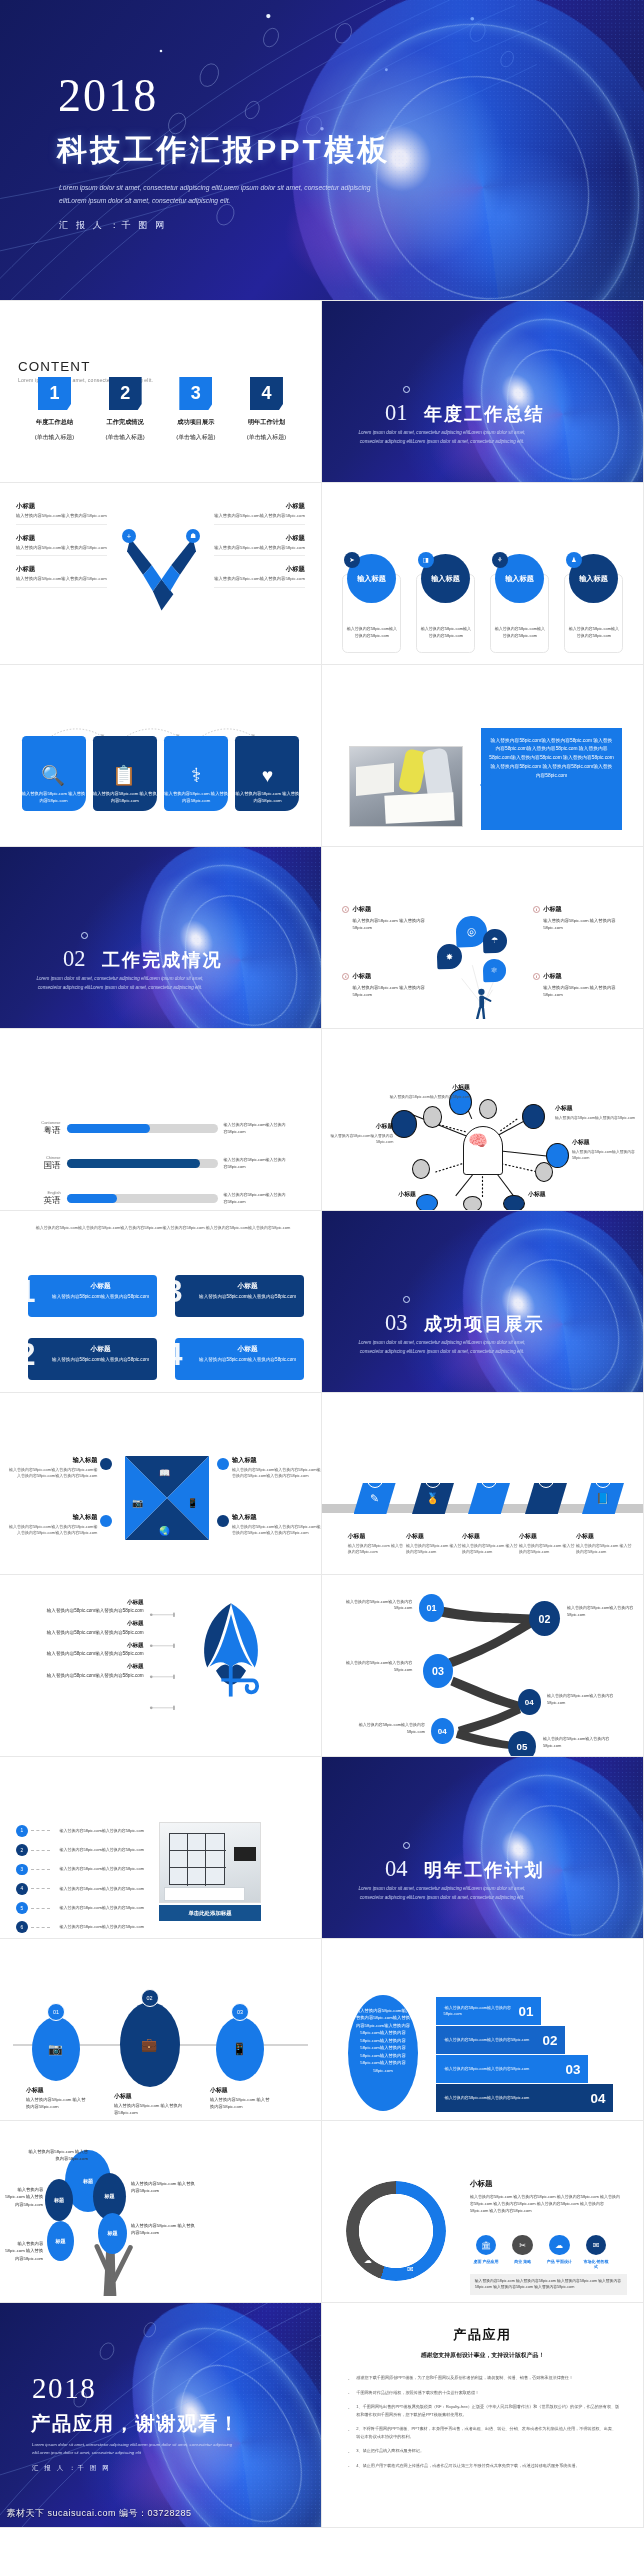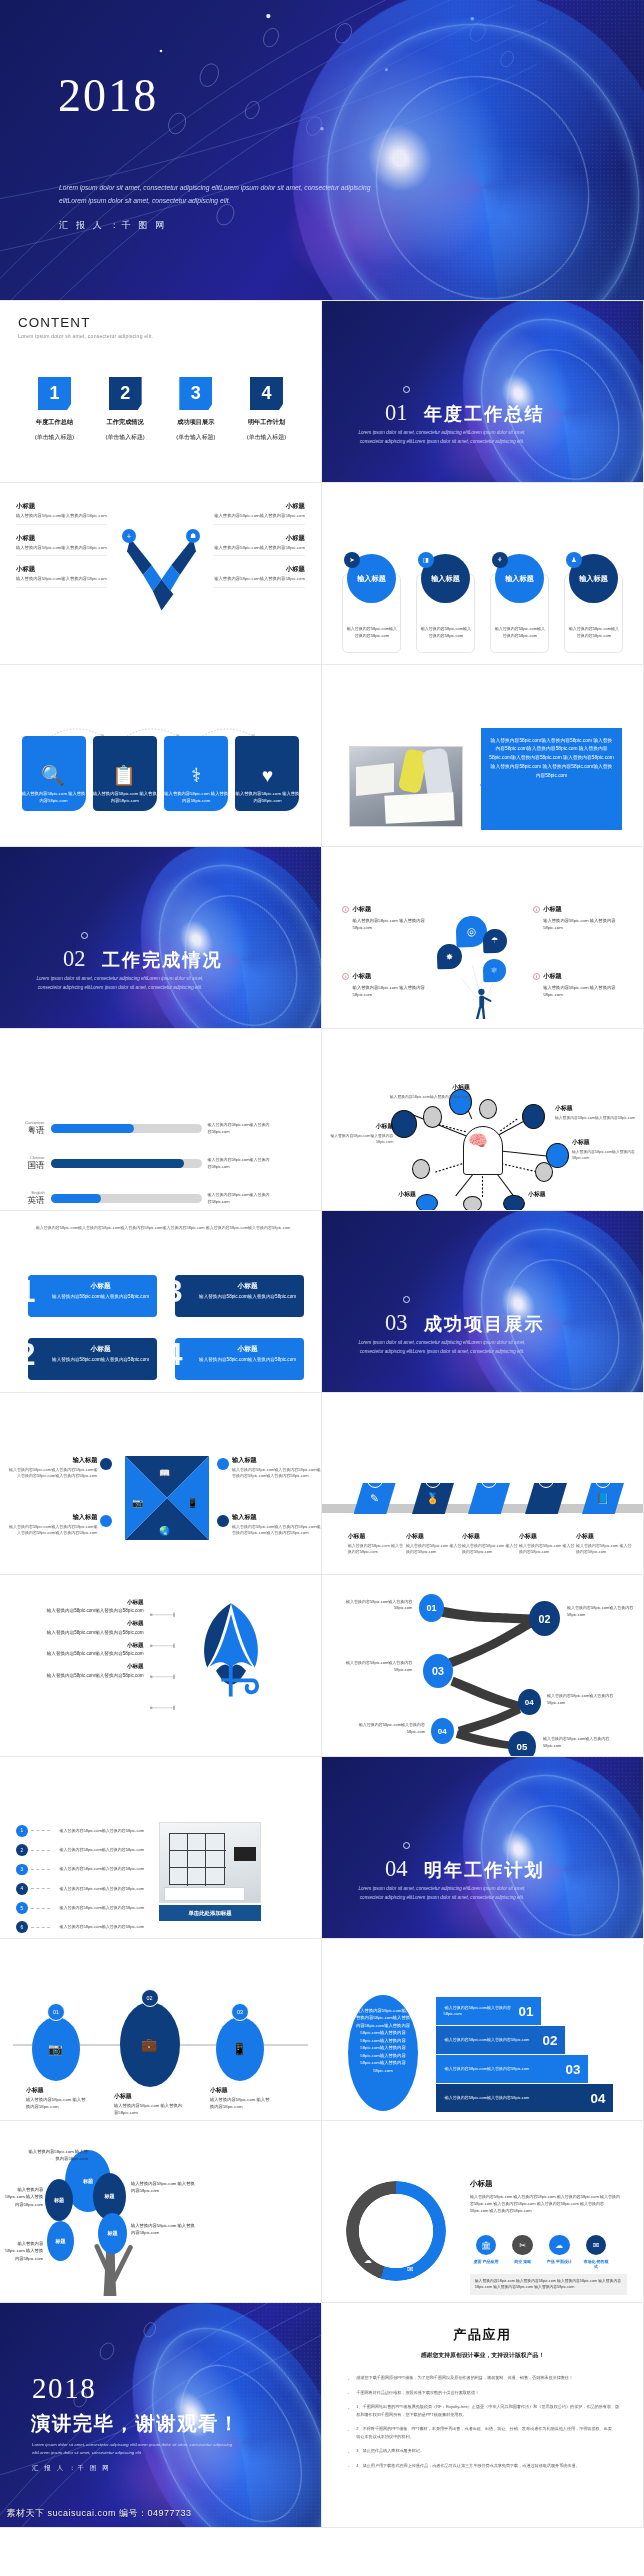--- a/index.html
+++ b/index.html
@@ -41,21 +41,21 @@
 
   
   .title-slide { width:644px; height:301px; position:relative; overflow:hidden; border-bottom:0.5px solid #e8e8e8; }
   .t-year { position:absolute; left:58px; top:73px; font-family:"Liberation Serif","DejaVu Serif",serif;
             font-size:46px; color:#fff; letter-spacing:2.1px; font-weight:400; line-height:1; }
   .t-main { position:absolute; left:57px; top:135px; font-size:30px; color:#fff; letter-spacing:3.2px;
             font-weight:700; line-height:1; white-space:nowrap; text-shadow:0 0 8.6px rgba(120,180,255,.55); }
   .t-lorem{ position:absolute; left:59px; top:182px; width:333px; font-size:6.7px; color:#cfd8f5;
             line-height:1.9; font-style:italic; }
   .t-by  { position:absolute; left:59px; top:219px; font-size:9px; color:#e6ecff; letter-spacing:2.7px; }
-  .pad { position:absolute; inset:0; padding:14px 18px; }
+  .pad { position:absolute; inset:0; padding:14px 18px;margin-top:44px; }
 
   .ctitle { font-size:13.4px; letter-spacing:1.1px; color:#222; font-weight:400; }
   .csub  { font-size:5.1px; color:#8a8a8a; margin-top:3.2px; letter-spacing:0.2px; }
 
   .num-row { position:absolute; left:25px; right:25px; top:76px; display:flex; justify-content:space-between; }
   .num-item { width:59px; text-align:center; }
   .num-box { width:33px; height:33px; margin:0 auto; color:#fff; font-size:18px; font-weight:700;
              display:flex; align-items:center; justify-content:center;
              clip-path:polygon(0 0,100% 0,100% 82%,88% 100%,0 100%); }
   .bl { background:#1779e8; } .bd { background:#0d3d7d; }
@@ -113,21 +113,21 @@
   .bal-col { position:absolute; width:94px; }
   .bal-col h5 { font-size:6.2px; font-weight:700; color:#111; margin-bottom:3.2px; }
   .bal-col p { font-size:4.3px; color:#444; line-height:1.7; }
   .bal-col .ic { display:inline-block; width:7px; height:7px; border:0.5px solid #c99; border-radius:50%;
                  color:#b66; font-size:4.3px; text-align:center; line-height:6.4px; margin-right:3.2px; vertical-align:0.5px; }
   .balloon { position:absolute; width:31px; height:31px; border-radius:50% 50% 50% 8%;
              display:flex; align-items:center; justify-content:center; color:#fff; font-size:10.7px; transform:rotate(-2deg); }
   .person{ position:absolute; left:152px; top:141px; width:18px; height:31px; }
 
   
-  .pbwrap { position:absolute; left:24px; top:91px; width:247px; }
+  .pbwrap { position:absolute; left:40px; top:91px; width:247px; }
   .pbrow { display:flex; align-items:center; margin-bottom:18px; }
   .pblab { width:27px; text-align:right; padding-right:6.4px; }
   .pblab em { display:block; font-style:normal; font-size:4px; color:#777; }
   .pblab span{ display:block; font-size:8.6px; color:#333; }
   .pbtrack{ flex:1; height:9px; background:#d6d6d6; border-radius:5.4px; position:relative; }
   .pbfill { position:absolute; left:0; top:0; bottom:0; border-radius:5.4px; }
   .pbtxt  { width:69px; padding-left:5.4px; font-size:4px; color:#444; line-height:1.6; }
 
   
   .bn-lbl { position:absolute; width:81px; }
@@ -279,20 +279,21 @@
           <circle cx="500" cy="30" r="4"></circle>
             <circle cx="880" cy="35" r="3.4"></circle>
           <circle cx="600" cy="240" r="3.2"></circle>
             <circle cx="720" cy="130" r="2.6"></circle>
           <circle cx="300" cy="95" r="2.4"></circle>
         </g>
       </svg>
       <div class="disc"></div>
     </div>
     <div class="t-year">2018</div>
+    <div class="t-main">科技工作汇报PPT模板</div>
     <div class="t-lorem">Lorem ipsum dolor sit amet, consectetur adipiscing elitLorem ipsum dolor sit amet, consectetur adipiscing elitLorem ipsum dolor sit amet, consectetur adipiscing elit.</div>
     <div class="t-by">汇 报 人 ：千 图 网</div>
   </div>
 
   <div class="row">
     <div class="slide">
       <div class="pad">
         <div class="ctitle">CONTENT</div>
         <div class="csub">Lorem ipsum dolor sit amet, consectetur adipiscing elit.</div>
       </div>
@@ -1013,24 +1014,24 @@
             <path d="M-30 330 C 150 280 380 180 600 60"></path>
           </g>
           <g fill="none" stroke="#b7d2ff" stroke-opacity=".5">
             <ellipse cx="200" cy="90" rx="12" ry="16" transform="rotate(25 200 90)"></ellipse>
             <ellipse cx="280" cy="50" rx="10" ry="14" transform="rotate(25 280 50)"></ellipse>
             <ellipse cx="150" cy="180" rx="11" ry="15" transform="rotate(25 150 180)"></ellipse>
           </g>
         </svg>
       </div>
       <div class="ty-year">2018</div>
-      <div class="ty-main">演讲完毕，谢谢观看！</div>
+      <div class="ty-main">产品应用，谢谢观看！</div>
       <div class="ty-lor">Lorem ipsum dolor sit amet, consectetur adipiscing elitLorem ipsum dolor sit amet, consectetur adipiscing elitLorem ipsum dolor sit amet, consectetur adipiscing elit</div>
       <div class="ty-by">汇 报 人 ：千 图 网</div>
-      <div class="wm">素材天下 sucaisucai.com 编号：04977733</div>
+      <div class="wm">素材天下 sucaisucai.com 编号：03728285</div>
     </div>
 
     <div class="slide" style="height:225px">
       <div class="cp-ttl">产品应用</div>
       <div class="cp-sub">感谢您支持原创设计事业，支持设计版权产品！</div>
       <div class="cp-list">
         <div class="cp-li">感谢您下载千图网原创PPT模板，为了您和千图网以及原创作者的利益，请勿复制、传播、销售，否则将承担法律责任！</div>
         <div class="cp-li">千图网将对作品进行维权，按照传播下载次数的十倍进行索取赔偿！</div>
         <div class="cp-li">1、千图网网站出售的PPT模板属免版税类（RF：Royalty-free）正版受《中华人民共和国著作法》和《世界版权公约》的保护，作品的所有权、版权和著作权归千图网所有，您下载的是PPT模板素材使用权。</div>
         <div class="cp-li">2、不得将千图网的PPT模板、PPT素材，本身用于再出售，或者出租、出借、转让、分销、发布或者作为礼物供他人使用，不得转授权、出卖、转让本协议或本协议中的权利。</div>

